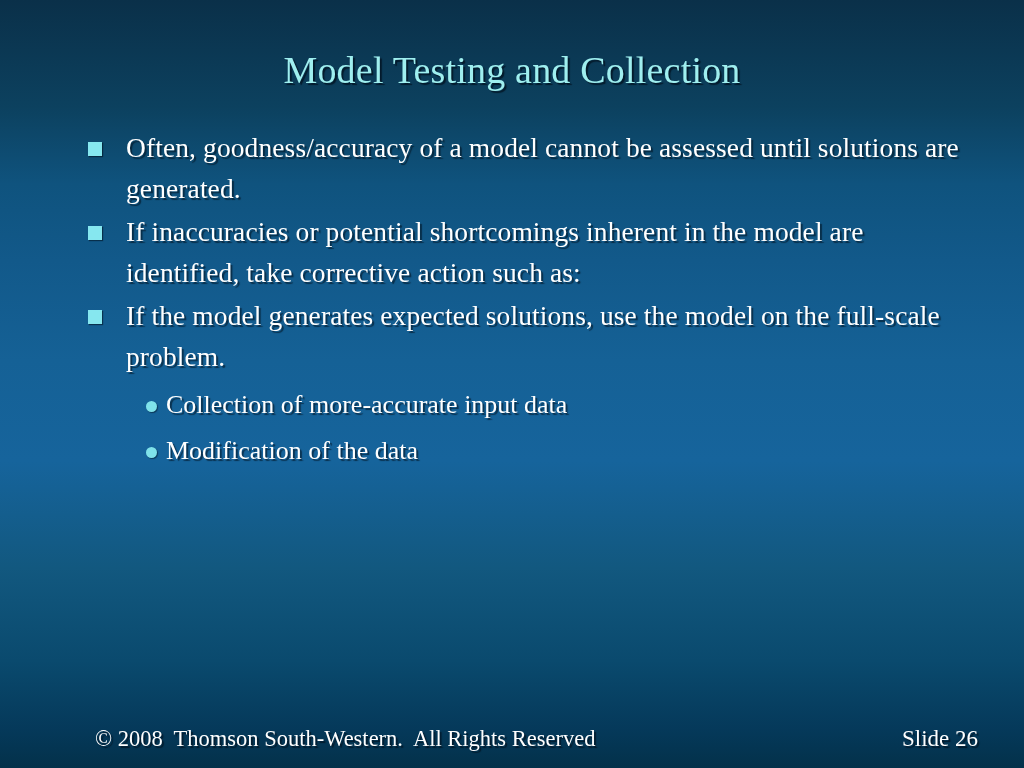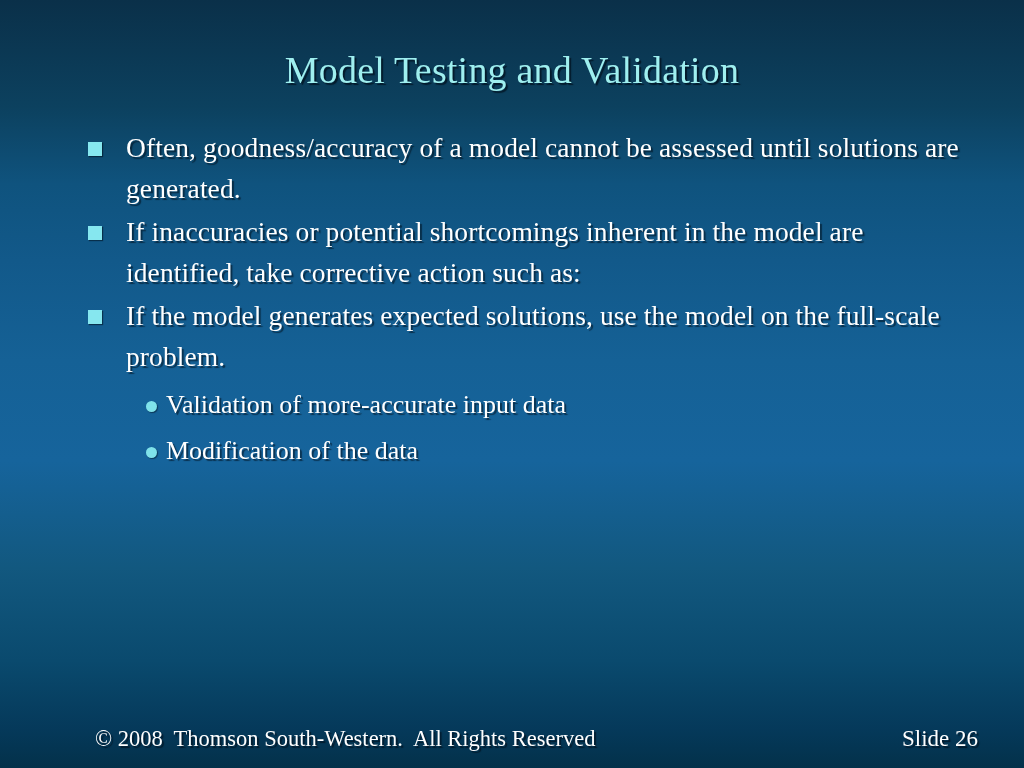--- a/index.html
+++ b/index.html
@@ -136,21 +136,21 @@
     text-shadow: 2px 2px 1px rgba(0, 14, 26, 0.65);
     white-space: pre;
   }
 </style>
 </head>
 <body>
 
 <div class="slide">
 
   <div class="title-area">
-    <h1 class="slide-title">Model Testing and Validation</h1>
+    <h1 class="slide-title">Model Testing and Collection</h1>
   </div>
 
   <div class="body-area">
 
     <div class="bullet-row">
       <span class="bullet-marker-sq"></span>
       <span class="bullet-text">Often, goodness/accuracy of a model cannot be assessed until solutions are generated.</span>
     </div>
 
 
@@ -160,21 +160,21 @@
     </div>
 
     <div class="bullet-row">
       <span class="bullet-marker-sq"></span>
       <span class="bullet-text">If the model generates expected solutions, use the model on the full-scale problem.</span>
     </div>
 
     <div class="sub-list">
       <div class="sub-row">
         <span class="bullet-marker-dot"></span>
-        <span class="sub-text">Validation of more-accurate input data</span>
+        <span class="sub-text">Collection of more-accurate input data</span>
       </div>
       <div class="sub-row">
         <span class="bullet-marker-dot"></span>
         <span class="sub-text">Modification of the data</span>
       </div>
     </div>
 
   </div>
 
   <div class="footer-copyright">© 2008  Thomson South-Western.  All Rights Reserved</div>

